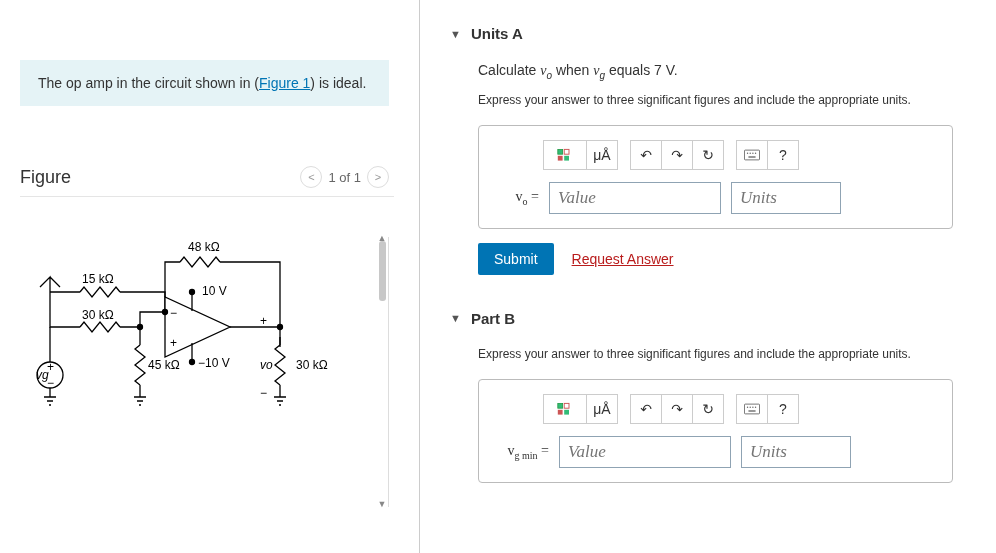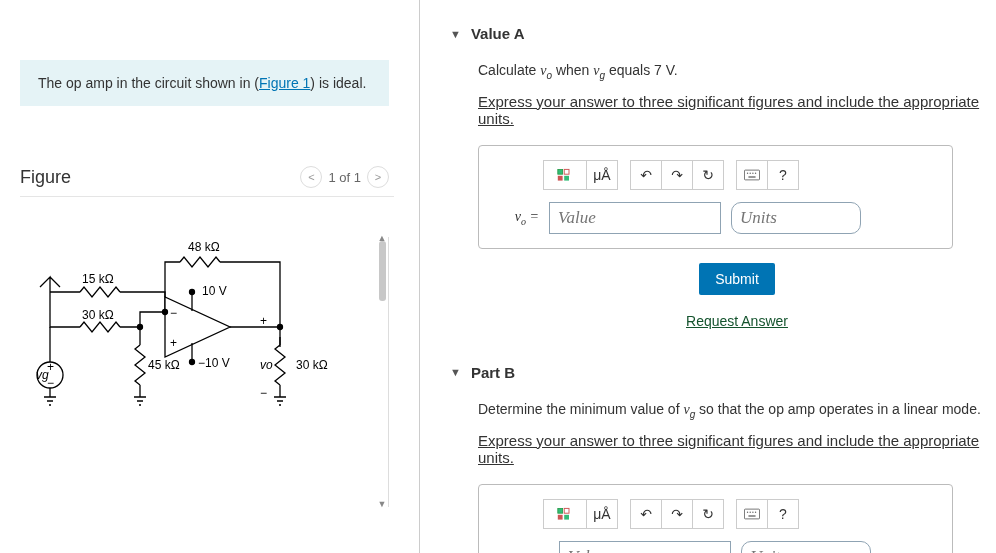--- a/index.html
+++ b/index.html
@@ -20,38 +20,38 @@
   .scrollbar-down { bottom: -4px; }
   .circuit { position: relative; margin-top: 40px; width: 340px; height: 200px; }
   .circuit svg { width: 100%; height: 100%; }
   .circuit text { font-family: Arial; font-size: 12px; }
 
   .part-header { display: flex; align-items: center; gap: 10px; margin: 25px 0 20px 0; font-size: 15px; font-weight: bold; }
   .part-header .caret { font-size: 11px; color: #555; }
   .prompt { font-size: 14px; margin-bottom: 12px; margin-left: 28px; }
   .prompt .mathvar { font-style: italic; font-family: 'Times New Roman', serif; }
   .prompt .sub { font-size: 10px; font-style: italic; }
-  .instruction { font-size: 15px; margin-bottom: 18px; margin-left: 28px; text-decoration: underline; }
+  .instruction { font-size: 12px; margin-bottom: 18px; margin-left: 28px; }
 
   .answer-box { border: 1px solid #bbb; border-radius: 4px; padding: 14px; margin-left: 28px; margin-bottom: 14px; width: 475px; }
   .toolbar { display: flex; align-items: center; gap: 0; margin-bottom: 12px; margin-left: 50px; }
   .tool { width: 32px; height: 30px; border: 1px solid #ccc; display: inline-flex; align-items: center; justify-content: center; font-size: 14px; cursor: pointer; background: #fff; }
   .tool + .tool { margin-left: -1px; }
   .tool.templates { width: 44px; }
   .tool.spaced { margin-left: 12px; }
   .tool svg { width: 16px; height: 16px; }
   .inputs { display: flex; align-items: center; gap: 10px; }
-  .var-label { font-style: italic; font-family: 'Times New Roman', serif; font-size: 14px; min-width: 46px; text-align: right; }
+  .var-label { font-family: 'Times New Roman', serif; font-size: 14px; min-width: 46px; text-align: right; }
   .var-label .sub { font-size: 10px; }
   input.value, input.units { height: 32px; border: 1px solid #8fa3b3; padding: 4px 8px; font-size: 17px; font-style: italic; color: #999; font-family: 'Times New Roman', serif; }
   input.value { width: 172px; }
-  input.units { width: 130px; border-radius: 10px; }
-  .submit-row { display: flex; align-items: center; gap: 18px; margin-left: 28px; margin-bottom: 35px; flex-direction: column; }
+  input.units { width: 110px; }
+  .submit-row { display: flex; align-items: center; gap: 18px; margin-left: 28px; margin-bottom: 35px; }
   .submit-btn { background: #0074b4; color: #fff; border: none; padding: 8px 16px; font-size: 14px; cursor: pointer; border-radius: 2px; }
-  .request-link { color: #14532d; text-decoration: underline; font-size: 14px; cursor: pointer; }
+  .request-link { color: #b91c1c; text-decoration: underline; font-size: 14px; cursor: pointer; }
   .divider-line { border-top: 1px solid #e5e5e5; margin-right: 5px; }
 </style>
 </head>
 <body>
 
 <div class="container">
   <div class="left-pane">
     <div class="problem-box">
       <span>The op amp in the circuit shown in (</span><a href="#">Figure 1</a><span>) is ideal.</span>
     </div>
@@ -123,21 +123,21 @@
           <text x="240" y="132" font-style="italic" font-family="Times">vo</text>
         </svg>
       </div>
     </div>
   </div>
 
   <div class="right-pane">
 
     <div class="part-header">
       <span class="caret">▼</span>
-      <span>Value A</span>
+      <span>Units A</span>
     </div>
     <div class="prompt">
       <span>Calculate </span><span class="mathvar">v</span><sub class="sub">o</sub><span> when </span><span class="mathvar">v</span><sub class="sub">g</sub><span> equals 7 V.</span>
     </div>
     <div class="instruction">Express your answer to three significant figures and include the appropriate units.</div>
 
     <div class="answer-box">
       <div class="toolbar">
         <span class="tool templates">
           <svg viewBox="0 0 20 16">
@@ -171,23 +171,20 @@
     </div>
     <div class="submit-row">
       <button class="submit-btn">Submit</button>
       <a class="request-link">Request Answer</a>
     </div>
 
     <div class="part-header">
       <span class="caret">▼</span>
       <span>Part B</span>
     </div>
-    <div class="prompt">
-      <span>Determine the minimum value of </span><span class="mathvar">v</span><sub class="sub">g</sub><span> so that the op amp operates in a linear mode.</span>
-    </div>
     <div class="instruction">Express your answer to three significant figures and include the appropriate units.</div>
 
     <div class="answer-box" style="margin-bottom:0;">
       <div class="toolbar">
         <span class="tool templates">
           <svg viewBox="0 0 20 16">
               <rect x="1" y="1" width="6" height="6" fill="#3b7" stroke="#294"></rect>
               <rect x="9" y="1" width="6" height="6" fill="none" stroke="#c55" stroke-width="1.2"></rect>
               <rect x="1" y="9" width="6" height="6" fill="#c55"></rect>
               <rect x="9" y="9" width="6" height="6" fill="#3b7"></rect>

